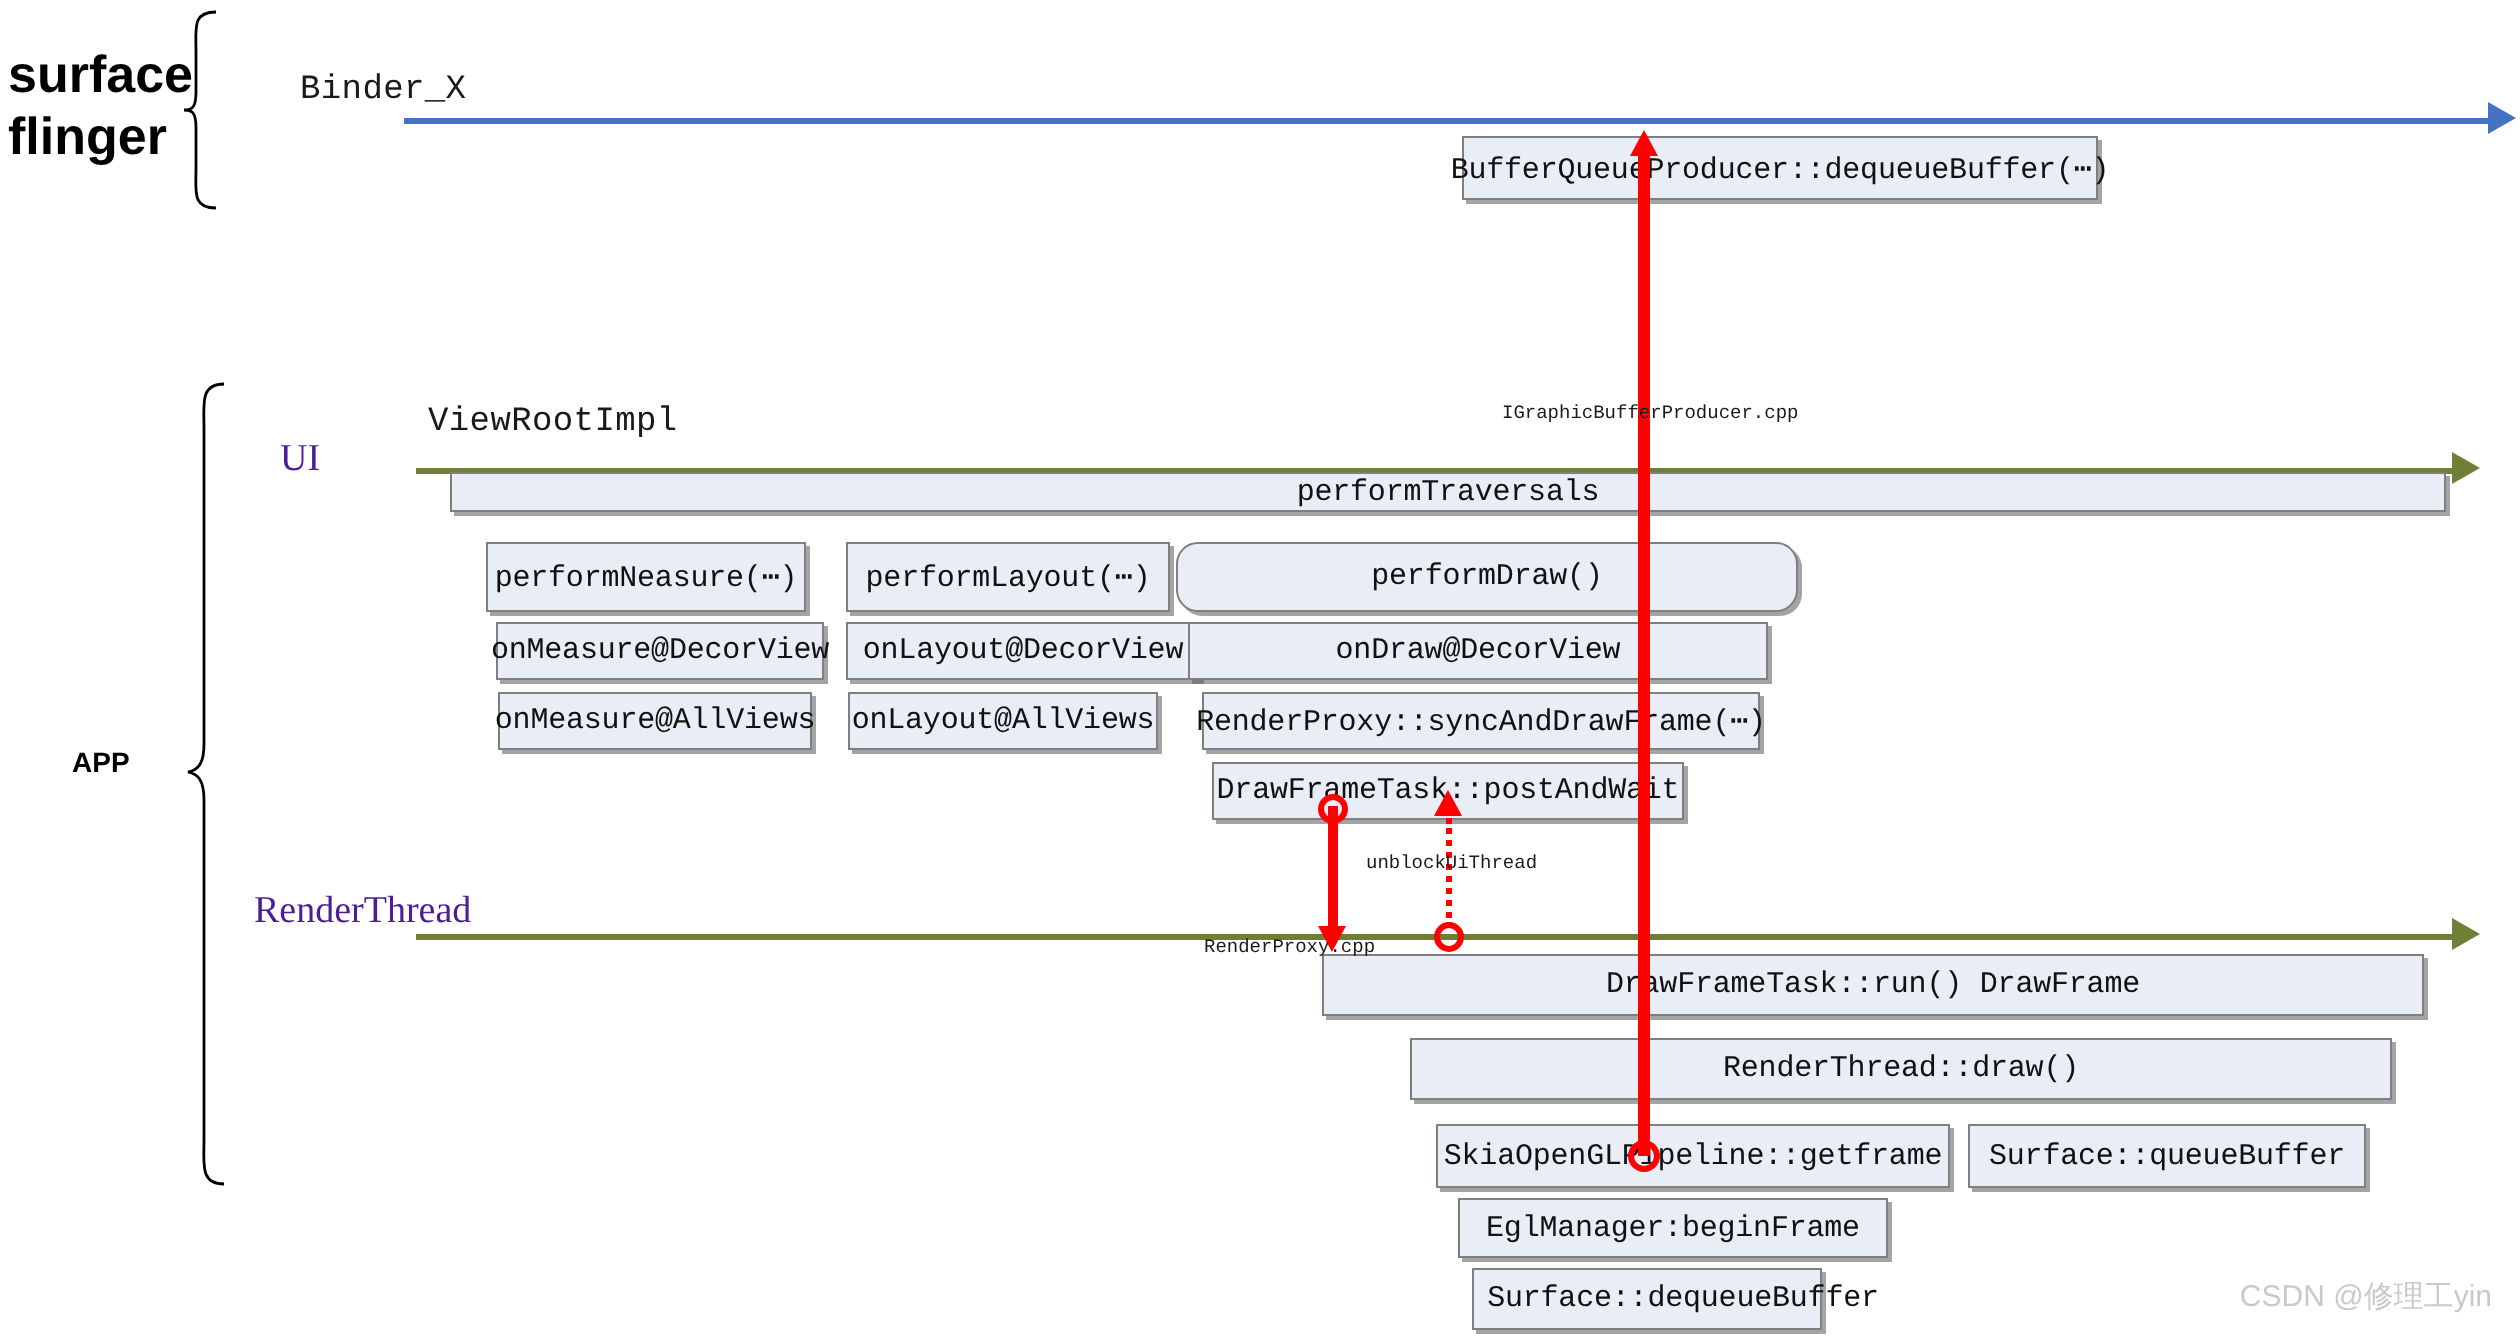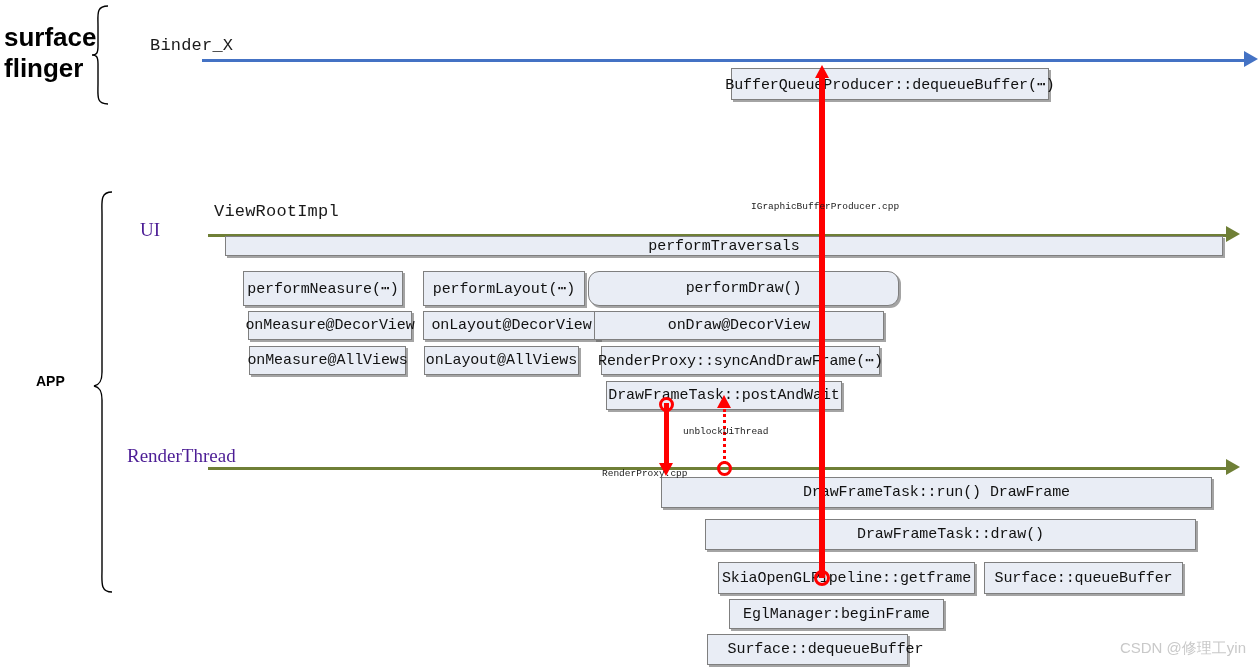--- a/index.html
+++ b/index.html
@@ -209,28 +209,28 @@
   <div class="thread-label" style="left:127px; top:445px;">RenderThread</div>
 
   <div class="timeline" style="left:208px; top:467px; width:1018px; border-top-width:3px; border-top-color:#6f7f36;"></div>
   <div class="timeline-arrowhead" style="left:1226px; top:459px;
               border-top:8px solid transparent;
               border-bottom:8px solid transparent;
               border-left:14px solid #6f7f36;"></div>
 
   <div class="abox" style="left:661px; top:477px; width:551px; height:31px;">DrawFrameTask::run()    DrawFrame</div>
 
-  <div class="abox" style="left:705px; top:519px; width:491px; height:31px;">DrawFrameTask::draw()</div>
+  <div class="abox" style="left:705px; top:519px; width:491px; height:31px;">RenderThread::draw()</div>
 
   <div class="abox" style="left:718px; top:562px; width:257px; height:32px;">SkiaOpenGLPipeline::getframe</div>
   <div class="abox" style="left:984px; top:562px; width:199px; height:32px;">Surface::queueBuffer</div>
 
   <div class="abox" style="left:729px; top:599px; width:215px; height:30px;">EglManager:beginFrame</div>
 
-  <div class="abox" style="left:707px; top:634px; width:201px; height:31px;padding-left:36px;">Surface::dequeueBuffer</div>
+  <div class="abox" style="left:736px; top:634px; width:175px; height:31px;padding-left:36px;">Surface::dequeueBuffer</div>
 
   <div class="red-line" style="left:819px; top:78px; width:6px; height:500px;"></div>
   <div class="red-arrowhead-up" style="left:815px; top:65px;"></div>
   <div class="red-circle" style="left:814px; top:570px; width:16px; height:16px;"></div>
   <div class="note" style="left:751px; top:201px;">IGraphicBufferProducer.cpp</div>
 
   <div class="red-line" style="left:664px; top:403px; width:5px; height:64px;"></div>
   <div class="red-arrowhead-down" style="left:659px; top:463px;"></div>
   <div class="red-circle" style="left:659px; top:397px; width:15px; height:15px;"></div>
   <div class="note" style="left:602px; top:443px;margin-top:25px;">RenderProxy.cpp</div>

